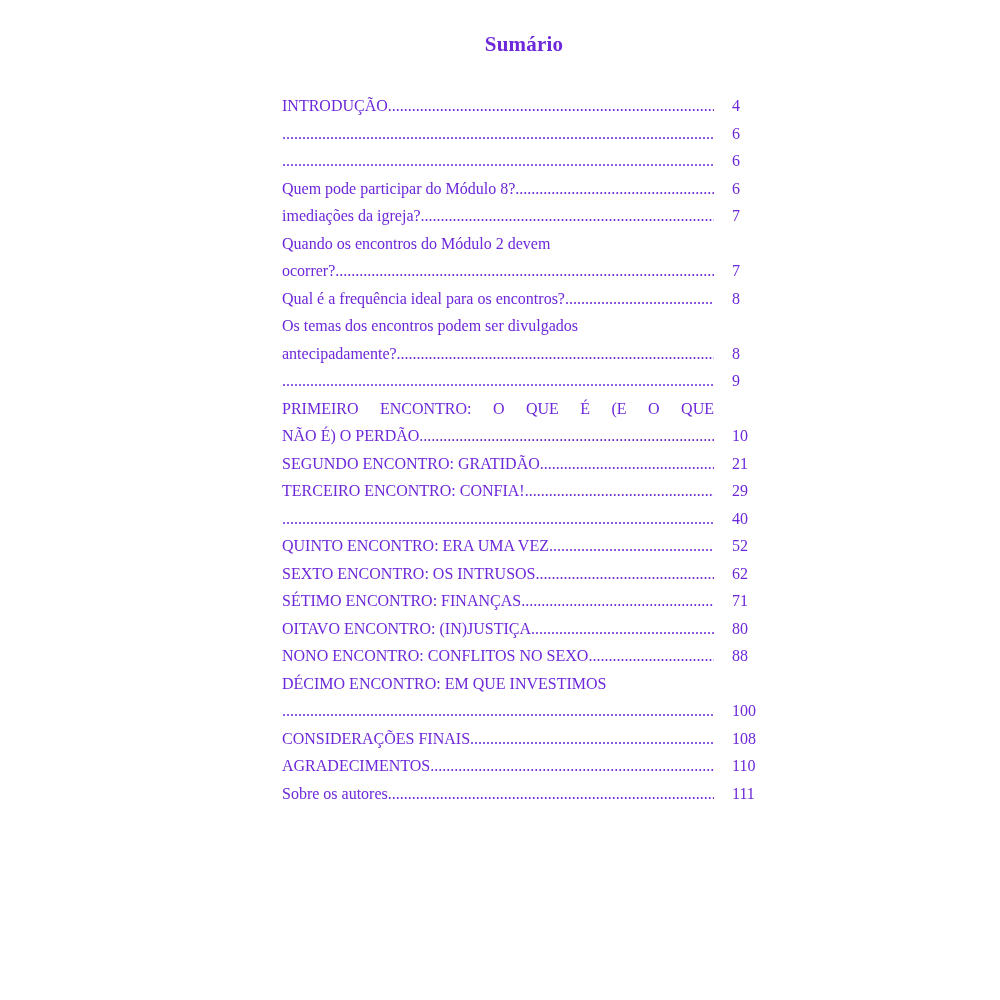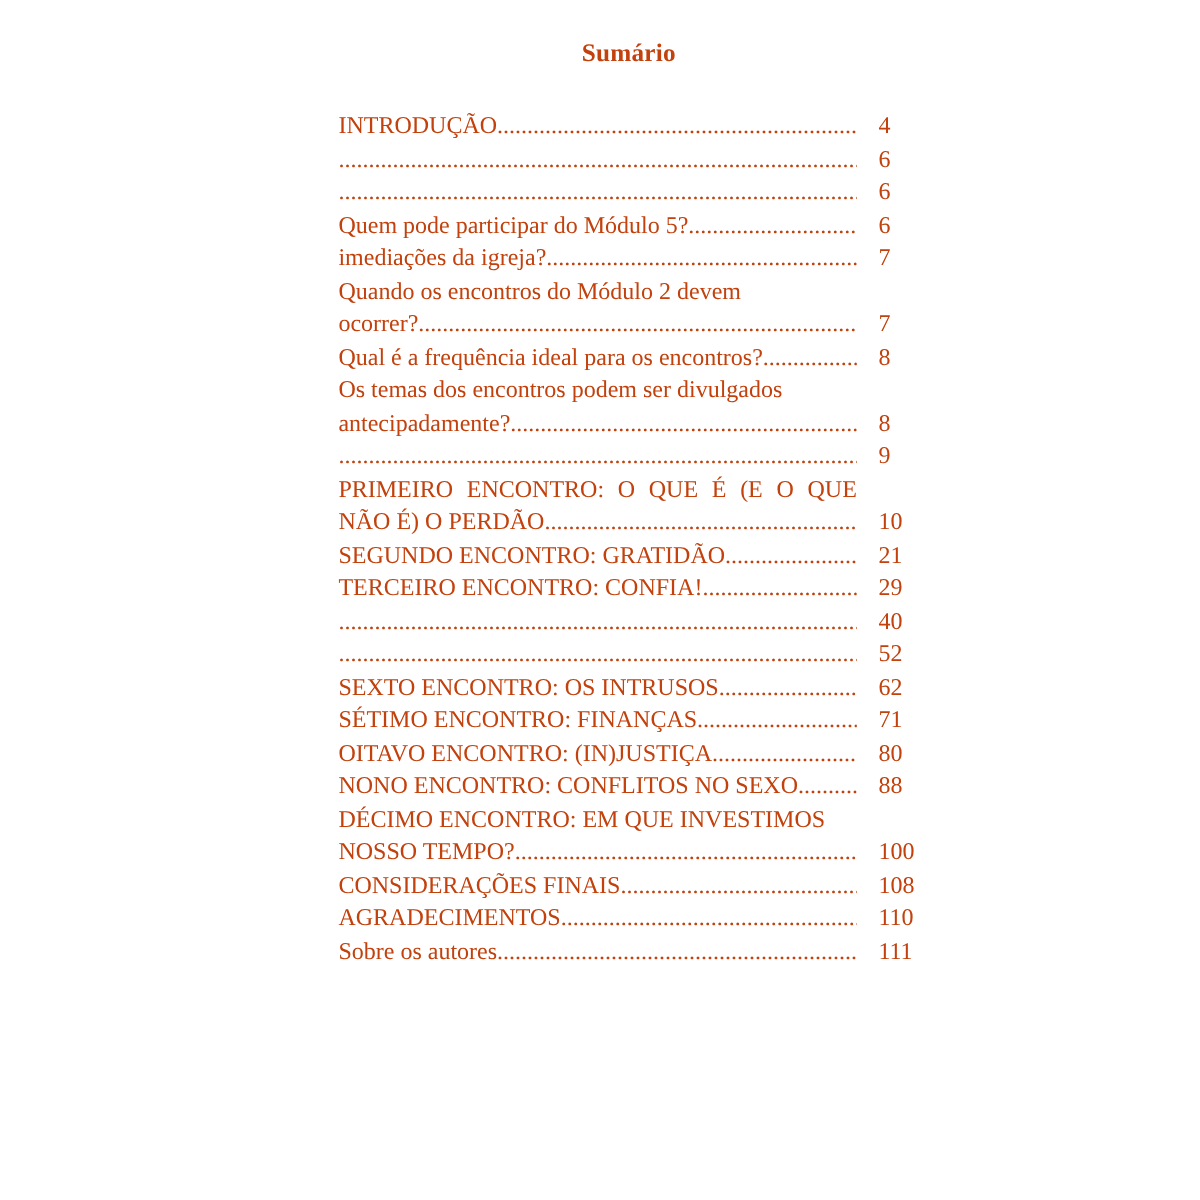--- a/index.html
+++ b/index.html
@@ -6,41 +6,41 @@
     margin: 0;
     padding: 0;
     background: #ffffff;
   }
   .page {
     position: relative;
     width: 1000px;
     height: 858px;
     background: #ffffff;
     font-family: "Liberation Serif", "DejaVu Serif", serif;
-    color: #c2410c;
+    color: #6d28d9;
     overflow: hidden;
   }
   .toc {
     position: absolute;
     left: 282px;
     top: 30px;
     width: 484px;
   }
   .toc-title {
     margin: 0 0 34px 0;
     font-size: 21px;
     line-height: 28px;
     font-weight: 700;
     text-align: center;
     letter-spacing: 0.2px;
   }
   .row {
     display: flex;
     align-items: center;
-    font-size: 20px;
+    font-size: 16px;
     line-height: 27.5px;
     white-space: nowrap;
   }
   .row .text {
     flex: 0 0 auto;
     white-space: nowrap;
   }
   .row .dots {
     flex: 1 1 auto;
     overflow: hidden;
@@ -89,21 +89,21 @@
     <span class="dots">............................................................................................................................................................................................................................</span>
     <span class="pagenum">6</span>
   </div>
 
   <div class="row">
     <span class="dots">............................................................................................................................................................................................................................</span>
     <span class="pagenum">6</span>
   </div>
 
   <div class="row">
-    <span class="text">Quem pode participar do Módulo 5?</span>
+    <span class="text">Quem pode participar do Módulo 8?</span>
     <span class="dots">............................................................................................................................................................................................................................</span>
     <span class="pagenum">6</span>
   </div>
 
 
   <div class="row">
     <span class="text">imediações da igreja?</span>
     <span class="dots">............................................................................................................................................................................................................................</span>
     <span class="pagenum">7</span>
   </div>
@@ -167,20 +167,21 @@
     <span class="pagenum">29</span>
   </div>
 
 
   <div class="row">
     <span class="dots">............................................................................................................................................................................................................................</span>
     <span class="pagenum">40</span>
   </div>
 
   <div class="row">
+    <span class="text">QUINTO ENCONTRO: ERA UMA VEZ</span>
     <span class="dots">............................................................................................................................................................................................................................</span>
     <span class="pagenum">52</span>
   </div>
 
   <div class="row">
     <span class="text">SEXTO ENCONTRO: OS INTRUSOS</span>
     <span class="dots">............................................................................................................................................................................................................................</span>
     <span class="pagenum">62</span>
   </div>
 
@@ -202,21 +203,20 @@
     <span class="pagenum">88</span>
   </div>
 
   <div class="row">
     <span class="text">DÉCIMO ENCONTRO: EM QUE INVESTIMOS</span>
     <span class="dots"></span>
     <span class="pagenum"></span>
   </div>
 
   <div class="row">
-    <span class="text">NOSSO TEMPO?</span>
     <span class="dots">............................................................................................................................................................................................................................</span>
     <span class="pagenum">100</span>
   </div>
 
   <div class="row">
     <span class="text">CONSIDERAÇÕES FINAIS</span>
     <span class="dots">............................................................................................................................................................................................................................</span>
     <span class="pagenum">108</span>
   </div>
 

